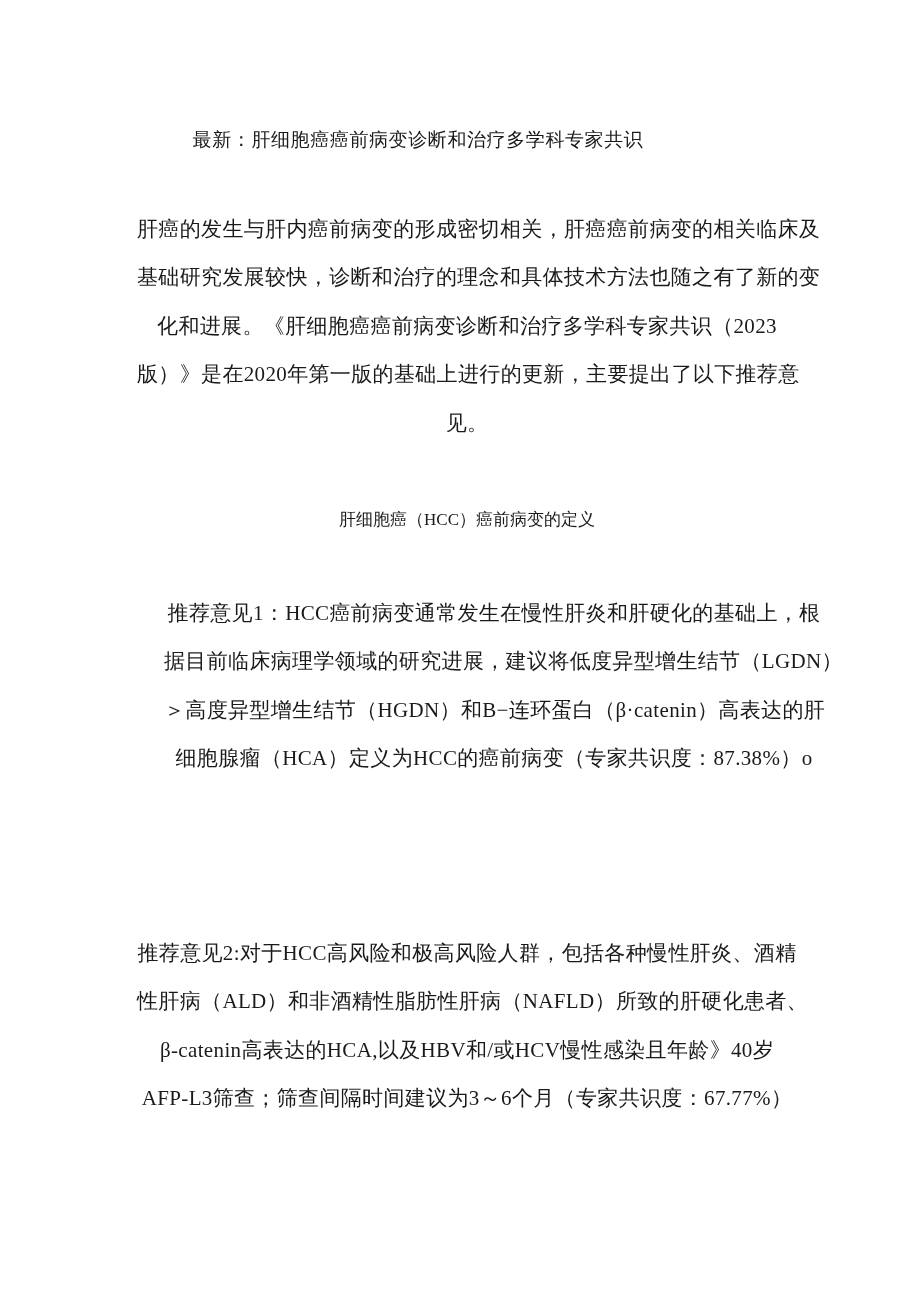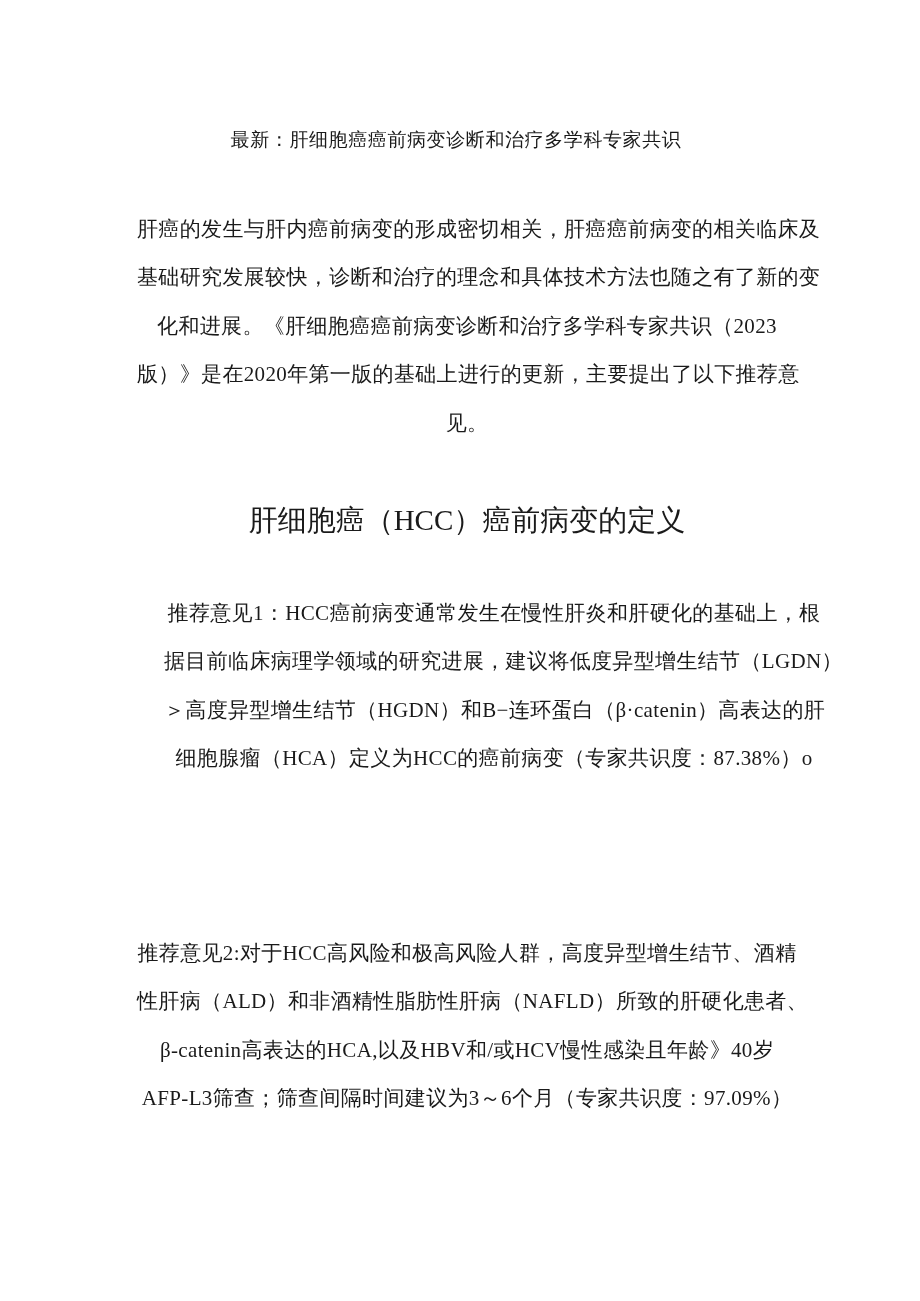--- a/index.html
+++ b/index.html
@@ -5,28 +5,28 @@
     html, body { margin: 0; padding: 0; background: #ffffff; }
     body {
       width: 920px; height: 1301px; position: relative; overflow: hidden;
       font-family: "Liberation Serif", "DejaVu Serif", serif;
       color: #1a1a1a;
     }
     .page { position: absolute; left: 0; top: 0; width: 920px; height: 1301px; }
     .title {
       position: absolute; left: 0; top: 126px; width: 836px;
       text-align: center; font-size: 19px; line-height: 28px;
-      letter-spacing: 0.6px; white-space: nowrap; padding-left: 38px;
+      letter-spacing: 0.6px; white-space: nowrap;
     }
     .block { position: absolute; left: 137px; width: 660px; text-align: center; }
     .line {
       display: block; font-size: 21px; height: 48.4px; line-height: 28px;
       white-space: nowrap; letter-spacing: 0.35px;
     }
-    .heading { font-size: 29px; line-height: 28px; white-space: nowrap; }
+    .heading { font-size: 17px; line-height: 28px; white-space: nowrap; }
   </style>
 </head>
 <body>
 
 <div class="page">
 
   <div class="title">最新：肝细胞癌癌前病变诊断和治疗多学科专家共识</div>
 
   <div class="block" style="top:215px;">
     <span class="line">肝癌的发生与肝内癌前病变的形成密切相关，肝癌癌前病变的相关临床及</span>
@@ -42,19 +42,19 @@
 
   <div class="block" style="top:599px;margin-left:27px;">
     <span class="line">推荐意见1：HCC癌前病变通常发生在慢性肝炎和肝硬化的基础上，根</span>
     <span class="line">据目前临床病理学领域的研究进展，建议将低度异型增生结节（LGDN）</span>
     <span class="line">＞高度异型增生结节（HGDN）和B−连环蛋白（β·catenin）高表达的肝</span>
     <span class="line">细胞腺瘤（HCA）定义为HCC的癌前病变（专家共识度：87.38%）o</span>
   </div>
 
 
   <div class="block" style="top:939px;">
-    <span class="line">推荐意见2:对于HCC高风险和极高风险人群，高度异型增生结节、酒精</span>
+    <span class="line">推荐意见2:对于HCC高风险和极高风险人群，包括各种慢性肝炎、酒精</span>
     <span class="line">性肝病（ALD）和非酒精性脂肪性肝病（NAFLD）所致的肝硬化患者、</span>
     <span class="line">β-catenin高表达的HCA,以及HBV和/或HCV慢性感染且年龄》40岁</span>
-    <span class="line">AFP-L3筛查；筛查间隔时间建议为3～6个月（专家共识度：97.09%）</span>
+    <span class="line">AFP-L3筛查；筛查间隔时间建议为3～6个月（专家共识度：67.77%）</span>
   </div>
 
 </div>
 
 </body></html>

